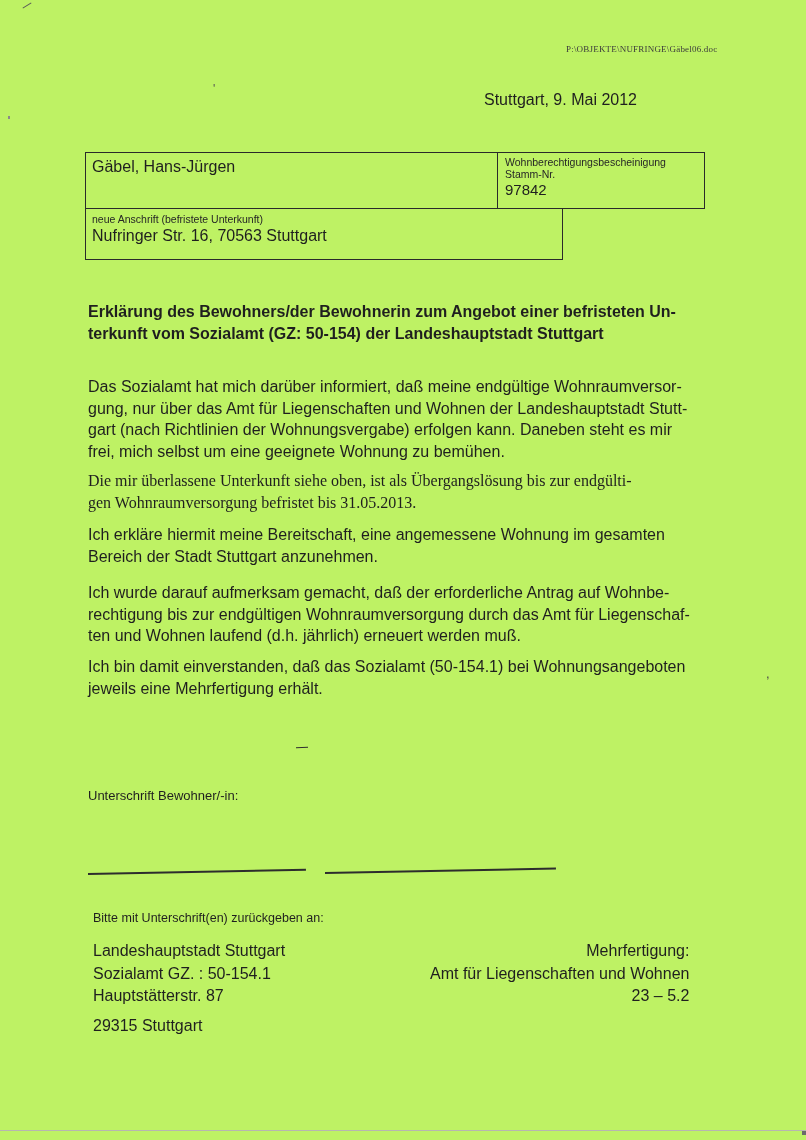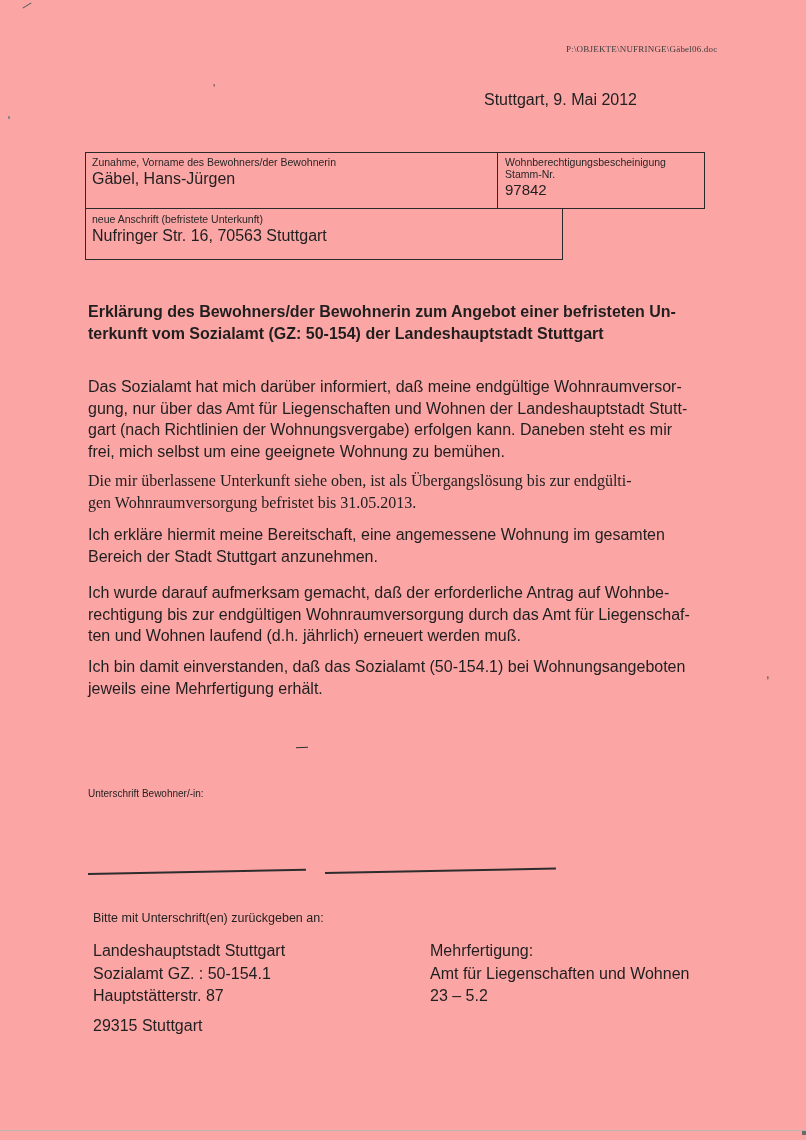--- a/index.html
+++ b/index.html
@@ -1,21 +1,21 @@
 <!DOCTYPE html>
 <html lang="de"><head>
 <meta charset="utf-8">
 <style>
   html, body { margin: 0; padding: 0; background: #e8e8e6; }
   .page {
     position: relative;
     width: 806px;
     height: 1140px;
     margin: 0 auto;
-    background: #fca5a5;
+    background: #bef264;
     font-family: "Liberation Sans", sans-serif;
     color: #1f1f1f;
     overflow: hidden;
   }
   .abs { position: absolute; }
   .lines { white-space: pre-line; }
 
   .file-path {
     top: 44px; left: 566px;
     font-family: "Liberation Serif", serif;
@@ -52,51 +52,50 @@
   .para { left: 88px; width: 700px; font-size: 16px; line-height: 21.5px; }
   .p1 { top: 376px; }
   .p2 { top: 470px; font-family: Liberation Serif, serif; }
   .p3 { top: 524px; }
   .p4 { top: 582px; }
   .p5 { top: 656px; }
   .p6 { top: 710px; }
 
   .pen-strike { top: 747px; left: 296px; width: 12px; border-top: 1.6px solid #2e2e2e; transform: rotate(-2deg); }
 
-  .sig-label { top: 788px; left: 88px; font-size: 10px; }
+  .sig-label { top: 788px; left: 88px; font-size: 13px; }
   .sig-line { border-top: 2px solid #2d2d2d; transform: rotate(-1.1deg); transform-origin: left center; }
   .sig-line-left  { top: 873px; left: 88px;  width: 218px; }
   .sig-line-right { top: 872px; left: 325px; width: 231px; }
 
   .return-note { top: 911px; left: 93px; font-size: 12.5px; }
   .addr { font-size: 16px; line-height: 22.5px; }
   .addr-recipient { top: 940px; left: 93px; }
   .addr-postal { top: 1017px; left: 93px; font-size: 16px; }
-  .addr-copy { top: 940px; left: 430px; }
+  .addr-copy { top: 940px; left: 430px; text-align: right; }
 
   
   .bottom-scan-line { top: 1130px; left: 0; width: 806px; border-top: 1.6px solid #b7b6b1; }
   .corner-chip { top: 1131px; right: 0; width: 4px; height: 4px; background: #6a6a6a; }
   .speck-dash { top: 5px; left: 22px; width: 10px; border-top: 1.6px solid #5a5a5a; transform: rotate(-32deg); }
   .speck-tick { top: 82px; left: 213px; font-size: 12px; color: #555; }
   .speck-dot { top: 116px; left: 8px; width: 2px; height: 3px; background: #8a8a8a; }
   .speck-comma { top: 666px; left: 766px; font-size: 13px; color: #4a4a4a; }
 </style>
 </head>
 <body>
 
 <div class="page">
 
   <div class="abs file-path">P:\OBJEKTE\NUFRINGE\Gäbel06.doc</div>
 
   <div class="abs date-line">Stuttgart, 9. Mai 2012</div>
 
   <div class="abs tbl-row1">
     <div class="tbl-cell-name">
-      <div class="tbl-label">Zunahme, Vorname des Bewohners/der Bewohnerin</div>
       <div class="tbl-value">Gäbel, Hans-Jürgen</div>
     </div>
     <div class="tbl-cell-cert">
       <div class="tbl-label">Wohnberechtigungsbescheinigung</div>
       <div class="tbl-label">Stamm-Nr.</div>
       <div class="cert-value">97842</div>
     </div>
   </div>
   <div class="abs tbl-row2">
     <div class="tbl-label">neue Anschrift (befristete Unterkunft)</div>

